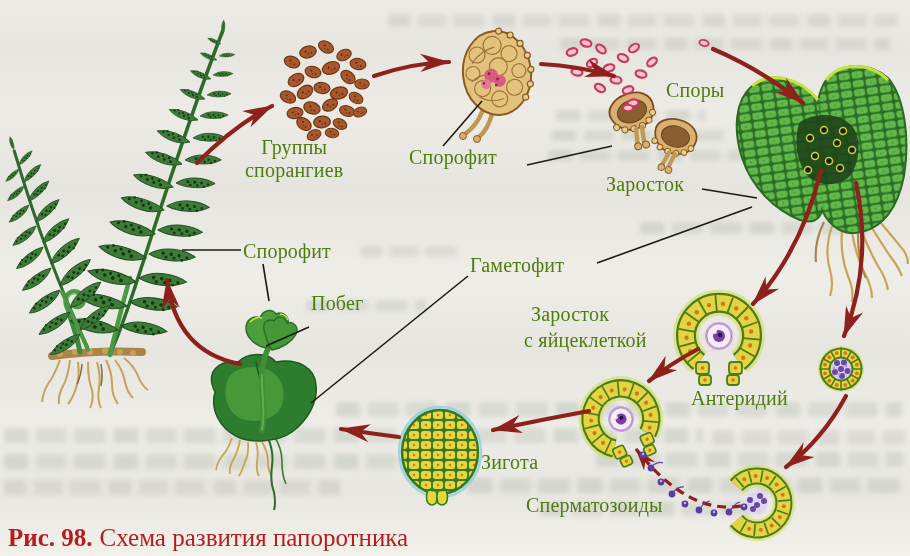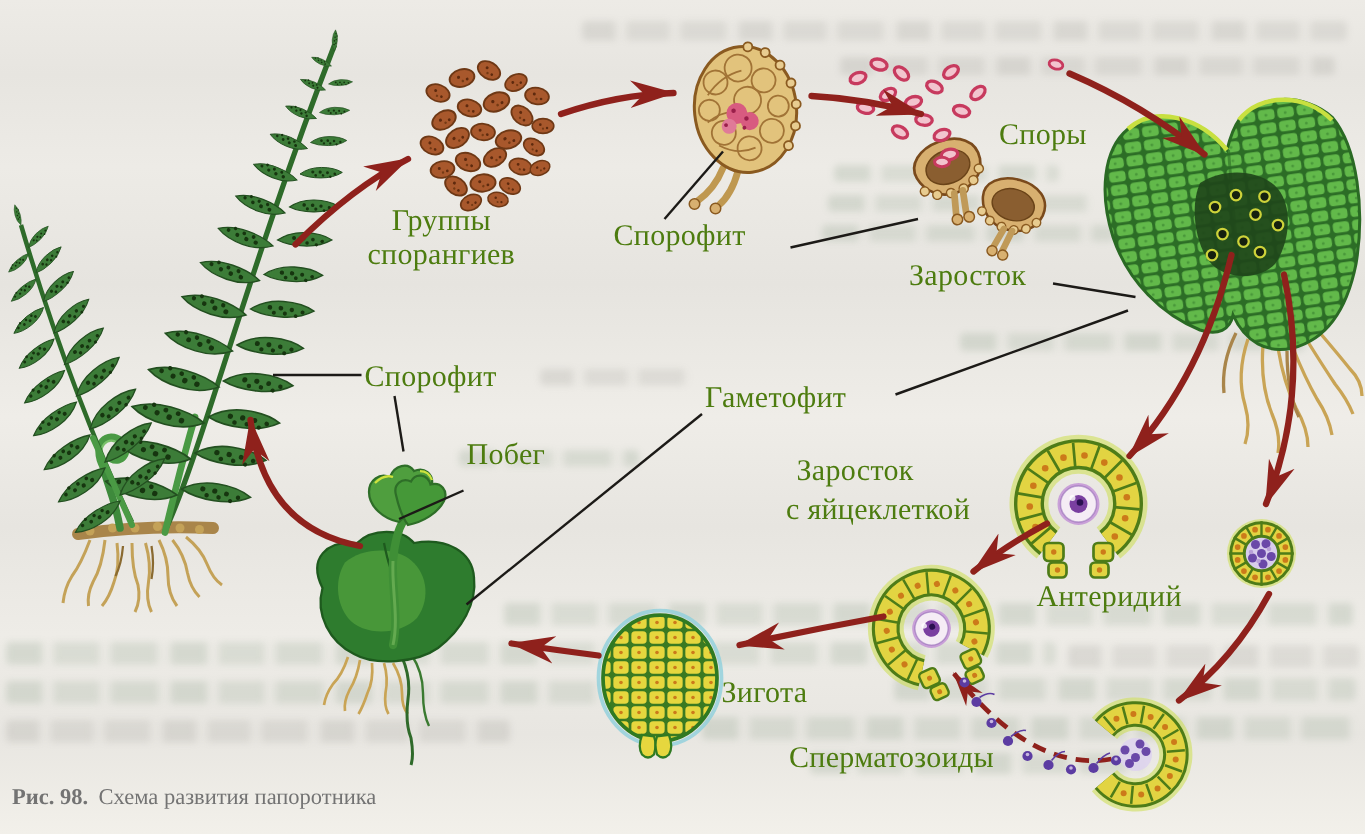--- a/index.html
+++ b/index.html
@@ -6,21 +6,21 @@
   body{
     width:910px;height:556px;position:relative;overflow:hidden;
     background:linear-gradient(180deg,#edebe6 0,#e7e5e0 9%,#edebe6 20%,#e6e4df 34%,#efede8 50%,#e7e5e0 63%,#eeece7 76%,#e8e6e1 88%,#f2f0ea 100%);
     font-family:"Liberation Serif", serif;
   }
   .bleed{position:absolute;filter:blur(2.5px);opacity:.55;border-radius:3px;
     background:repeating-linear-gradient(90deg, rgba(110,138,110,.34) 0 24px, rgba(110,138,110,.04) 24px 32px, rgba(110,138,110,.28) 32px 62px, rgba(110,138,110,.05) 62px 70px, rgba(110,138,110,.3) 70px 101px, rgba(110,138,110,.05) 101px 110px);}
   .bleed.gray{background:repeating-linear-gradient(90deg, rgba(125,125,118,.30) 0 22px, rgba(125,125,118,.04) 22px 30px, rgba(125,125,118,.26) 30px 58px, rgba(125,125,118,.05) 58px 66px, rgba(125,125,118,.26) 66px 96px, rgba(125,125,118,.04) 96px 105px);}
   svg.diagram{position:absolute;left:0;top:0;z-index:2;}
   .lbl{position:absolute;z-index:3;color:#4d7c0f;font-size:20px;line-height:23px;letter-spacing:.2px;white-space:nowrap;text-align:center;}
-  .caption{position:absolute;left:8px;top:524px;z-index:3;color:#737373;font-size:15px;white-space:nowrap;}
+  .caption{position:absolute;left:8px;top:524px;z-index:3;color:#b91c1c;font-size:25px;white-space:nowrap;}
   .caption b{font-weight:bold;margin-right:7px;}
 </style>
 </head>
 <body>
 
 <div class="bleed gray" style="left:388px;top:14px;width:510px;height:13px;"></div>
 <div class="bleed gray" style="left:560px;top:38px;width:330px;height:12px;"></div>
 <div class="bleed" style="left:556px;top:110px;width:150px;height:11px;"></div>
 <div class="bleed" style="left:552px;top:130px;width:175px;height:11px;"></div>
 <div class="bleed" style="left:548px;top:150px;width:195px;height:11px;"></div>

